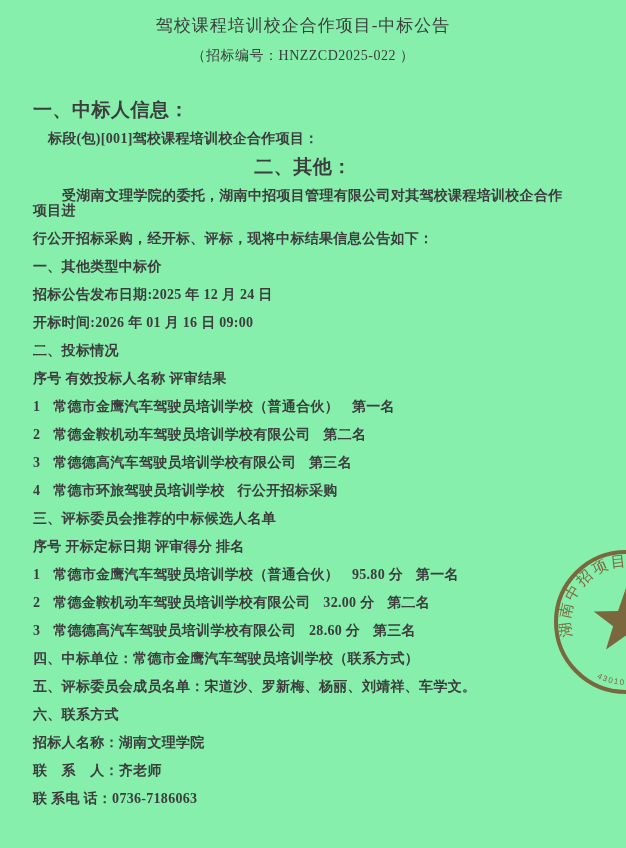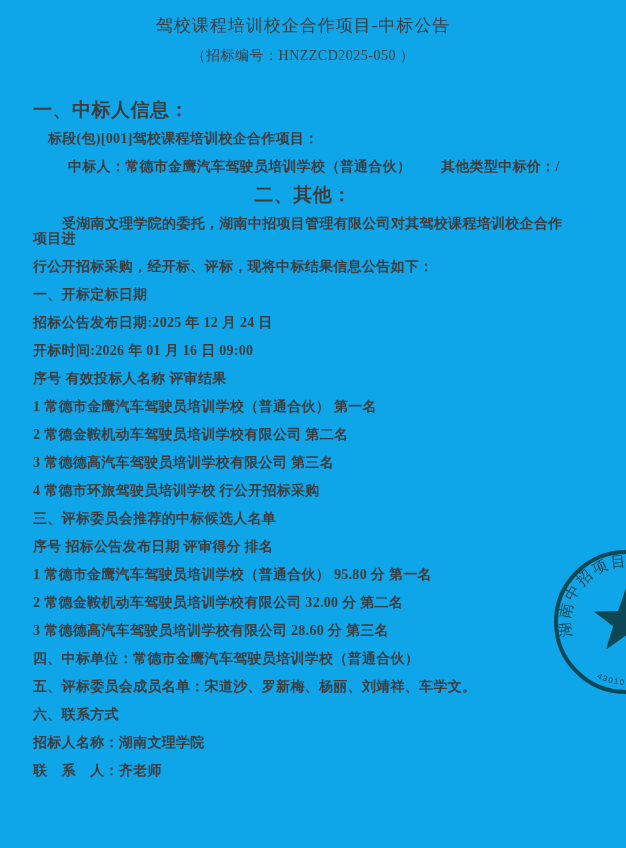--- a/index.html
+++ b/index.html
@@ -1,61 +1,58 @@
 <!DOCTYPE html>
 <html><head>
 <meta charset="utf-8">
 <style>
   html,body { margin:0; padding:0; background:#ffffff; }
   .page {
-    position:relative; width:626px; height:848px; background:#0ea5e9;
+    position:relative; width:626px; height:848px; background:#86efac;
     overflow:hidden; font-family:"Liberation Serif","DejaVu Serif",serif;
     color:#3d3d3d;
   }
   .doc { position:absolute; left:33px; top:0; width:540px; }
   .title { margin-top:16px; text-align:center; font-size:17px; letter-spacing:1px; line-height:20px; }
   .subtitle { margin-top:11px; text-align:center; font-size:14px; letter-spacing:0.5px; line-height:18px; }
   .h-bold { margin-top:37px; font-weight:bold; font-size:19px; line-height:16px; letter-spacing:0.5px; }
   .h-bold.mid { margin-top:13px;text-align:center; }
   .line { margin-top:13px; font-size:14px; line-height:15px; letter-spacing:0.3px;font-weight:bold; }
   .ind1 { padding-left:15px; }
   .ind2 { padding-left:35px; }
   .pind { text-indent:29px; }
   .gap-col { margin-left:26px; }
-  .row span + span { margin-left:0; }
+  .row span + span { margin-left:9px; }
   .stamp {
     position:absolute; left:526px; top:522px; width:200px; height:200px;
     mix-blend-mode:multiply; opacity:0.92; pointer-events:none;
   }
   .stamp text { font-family:"Liberation Sans","DejaVu Sans",sans-serif; }
 </style>
 </head>
 <body>
 
 <div class="page">
   <div class="doc">
 
     <div class="title">驾校课程培训校企合作项目-中标公告</div>
-    <div class="subtitle">（招标编号：HNZZCD2025-050 ）</div>
+    <div class="subtitle">（招标编号：HNZZCD2025-022 ）</div>
 
     <div class="h-bold">一、中标人信息：</div>
     <div class="line ind1">标段(包)[001]驾校课程培训校企合作项目：</div>
-    <div class="line ind2">
-      <span>中标人：常德市金鹰汽车驾驶员培训学校（普通合伙）</span>
-      <span class="gap-col">其他类型中标价：/</span>
-    </div>
 
     <div class="h-bold mid">二、其他：</div>
     <div class="line pind">受湖南文理学院的委托，湖南中招项目管理有限公司对其驾校课程培训校企合作项目进</div>
     <div class="line">行公开招标采购，经开标、评标，现将中标结果信息公告如下：</div>
 
-    <div class="line">一、开标定标日期</div>
+    <div class="line">一、其他类型中标价</div>
     <div class="line">招标公告发布日期:2025 年 12 月 24 日</div>
     <div class="line">开标时间:2026 年 01 月 16 日  09:00</div>
 
+    <div class="line">二、投标情况</div>
     <div class="line">序号 有效投标人名称 评审结果</div>
 
     <div class="line row">
       <span>1</span>
       <span>常德市金鹰汽车驾驶员培训学校（普通合伙）</span>
       <span>第一名</span>
     </div>
     <div class="line row">
       <span>2</span>
       <span>常德金鞍机动车驾驶员培训学校有限公司</span>
@@ -66,46 +63,47 @@
       <span>常德德高汽车驾驶员培训学校有限公司</span>
       <span>第三名</span>
     </div>
     <div class="line row">
       <span>4</span>
       <span>常德市环旅驾驶员培训学校</span>
       <span>行公开招标采购</span>
     </div>
 
     <div class="line">三、评标委员会推荐的中标候选人名单</div>
-    <div class="line">序号 招标公告发布日期 评审得分 排名</div>
+    <div class="line">序号 开标定标日期 评审得分 排名</div>
 
     <div class="line row">
       <span>1</span>
       <span>常德市金鹰汽车驾驶员培训学校（普通合伙）</span>
       <span>95.80 分</span>
       <span>第一名</span>
     </div>
     <div class="line row">
       <span>2</span>
       <span>常德金鞍机动车驾驶员培训学校有限公司</span>
       <span>32.00 分</span>
       <span>第二名</span>
     </div>
     <div class="line row">
       <span>3</span>
       <span>常德德高汽车驾驶员培训学校有限公司</span>
       <span>28.60 分</span>
       <span>第三名</span>
     </div>
 
-    <div class="line">四、中标单位：常德市金鹰汽车驾驶员培训学校（普通合伙）</div>
+    <div class="line">四、中标单位：常德市金鹰汽车驾驶员培训学校（联系方式）</div>
     <div class="line">五、评标委员会成员名单：宋道沙、罗新梅、杨丽、刘靖祥、车学文。</div>
     <div class="line">六、联系方式</div>
     <div class="line">招标人名称：湖南文理学院</div>
     <div class="line">联　系　人：齐老师</div>
+    <div class="line">联 系电 话：0736-7186063</div>
   </div>
 
   <svg class="stamp" viewBox="0 0 200 200" xmlns="http://www.w3.org/2000/svg" aria-hidden="true">
     <defs>
       <path id="arcTop" d="M 45.9 114.5 A 56 56 0 1 1 154.1 114.5" fill="none"></path>
       <path id="arcBottom" d="M 48.4 136.1 A 63 63 0 0 0 151.6 136.1" fill="none"></path>
     </defs>
     <circle cx="100" cy="100" r="70" fill="none" stroke="#e9614e" stroke-width="4"></circle>
     <path fill="#e9614e" d="M100,66 L108,89 L132.3,89.5 L112.9,104.2 L120,127.5 L100,113.6 L80,127.5 L87.1,104.2 L67.7,89.5 L92,89 Z"></path>
     <text font-size="15" letter-spacing="2.5" fill="#e9614e">

